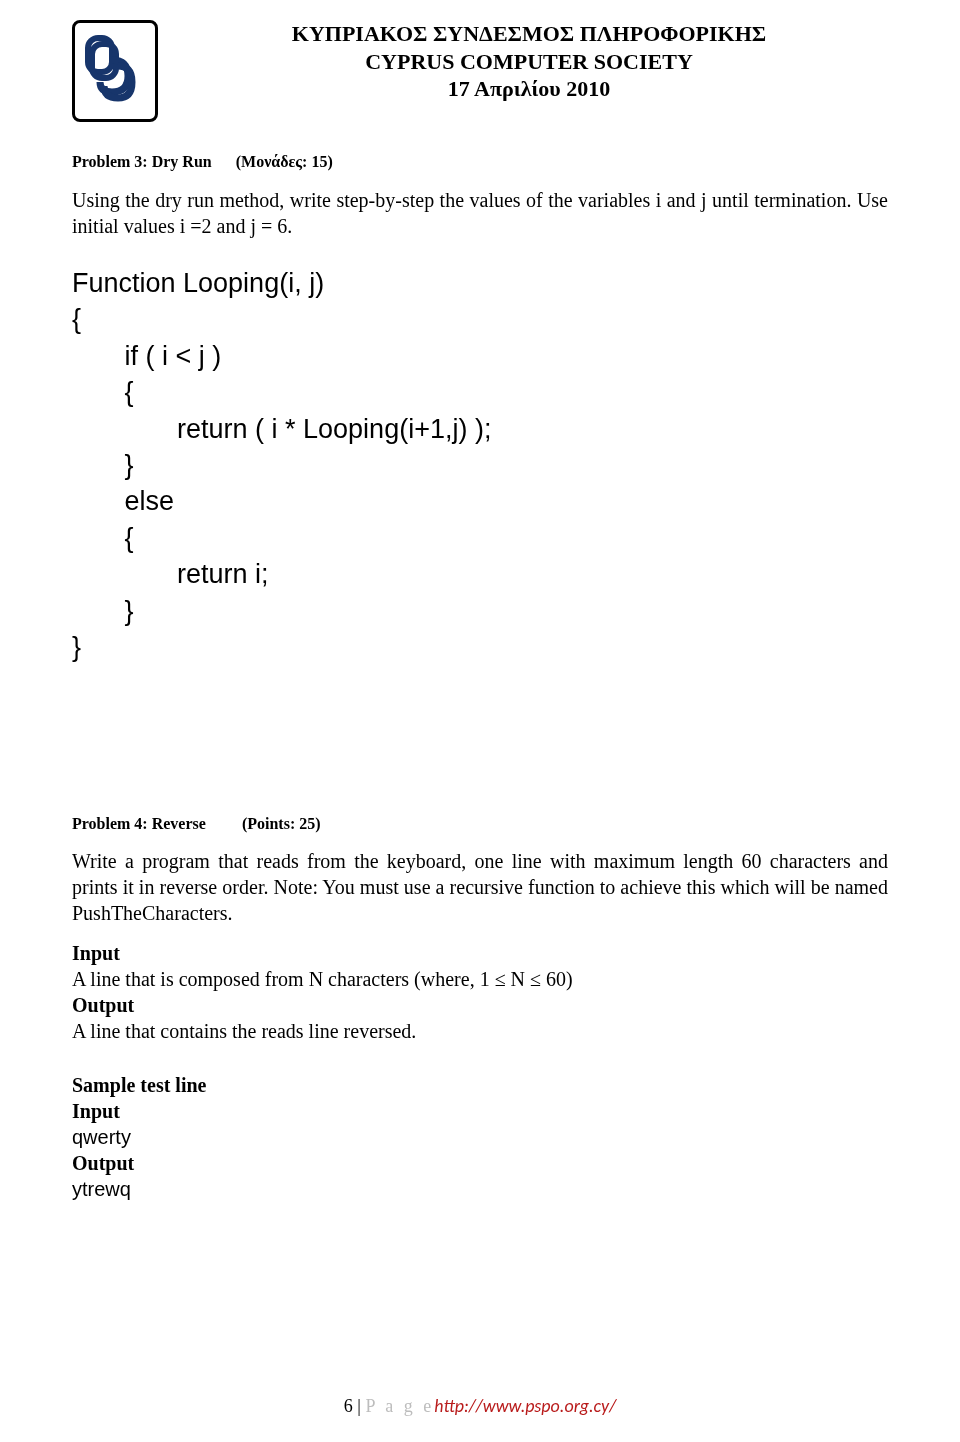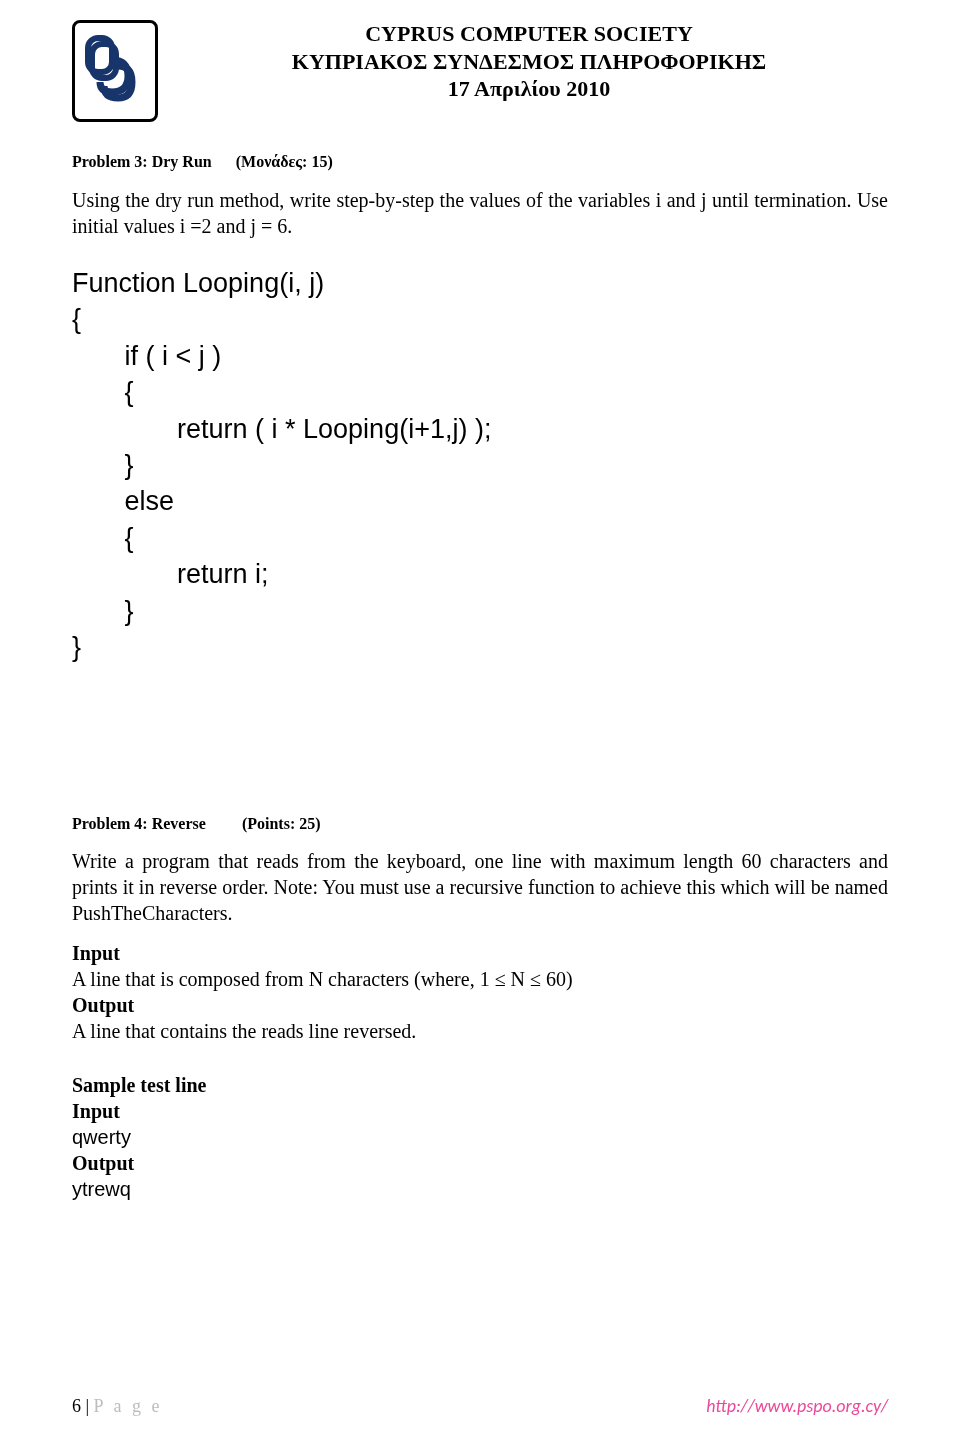--- a/index.html
+++ b/index.html
@@ -71,50 +71,50 @@
   }
   .sample-line {
     font-family: Liberation Sans, sans-serif;
   }
   .footer {
     position: absolute;
     bottom: 24px;
     left: 72px;
     right: 72px;
     display: flex;
-    justify-content: space-between;
+    justify-content: center;
     font-size: 18px;
   }
   .footer-left .pg {
     color: #bdbdbd;
     letter-spacing: 3px;
   }
   .footer-right {
     font-style: italic;
-    color: #ec4899;
+    color: #b91c1c;
     font-family: Calibri, Arial, sans-serif;
   }
   .spacer-large { height: 70px; }
   .spacer-med { height: 28px; }
 </style>
 </head>
 <body>
 
 <div class="header-row">
   <div class="logo">
     <svg viewBox="0 0 62 78">
       <rect x="4" y="6" width="24" height="34" rx="10" fill="none" stroke="#17356b" stroke-width="6"></rect>
       <rect x="8" y="12" width="24" height="34" rx="10" fill="none" stroke="#17356b" stroke-width="6"></rect>
       <path d="M28 28 q16 0 16 16 q0 16 -16 16 q-12 0 -12 -10" fill="none" stroke="#17356b" stroke-width="7"></path>
       <path d="M34 34 q14 0 14 16 q0 16 -14 16 q-14 0 -14 -12" fill="none" stroke="#17356b" stroke-width="7"></path>
     </svg>
   </div>
   <div class="header-text">
+    <div>ΚΥΠΡΙΑΚΟΣ ΣΥΝΔΕΣΜΟΣ ΠΛΗΡΟΦΟΡΙΚΗΣ</div>
     <div>CYPRUS COMPUTER SOCIETY</div>
-    <div>ΚΥΠΡΙΑΚΟΣ ΣΥΝΔΕΣΜΟΣ ΠΛΗΡΟΦΟΡΙΚΗΣ</div>
     <div>17 Απριλίου 2010</div>
   </div>
 </div>
 
 <div class="problem-title">
   <span>Problem 3: Dry Run</span>
   &nbsp;&nbsp;&nbsp;&nbsp;
   <span>(Μονάδες: 15)</span>
 </div>
 

